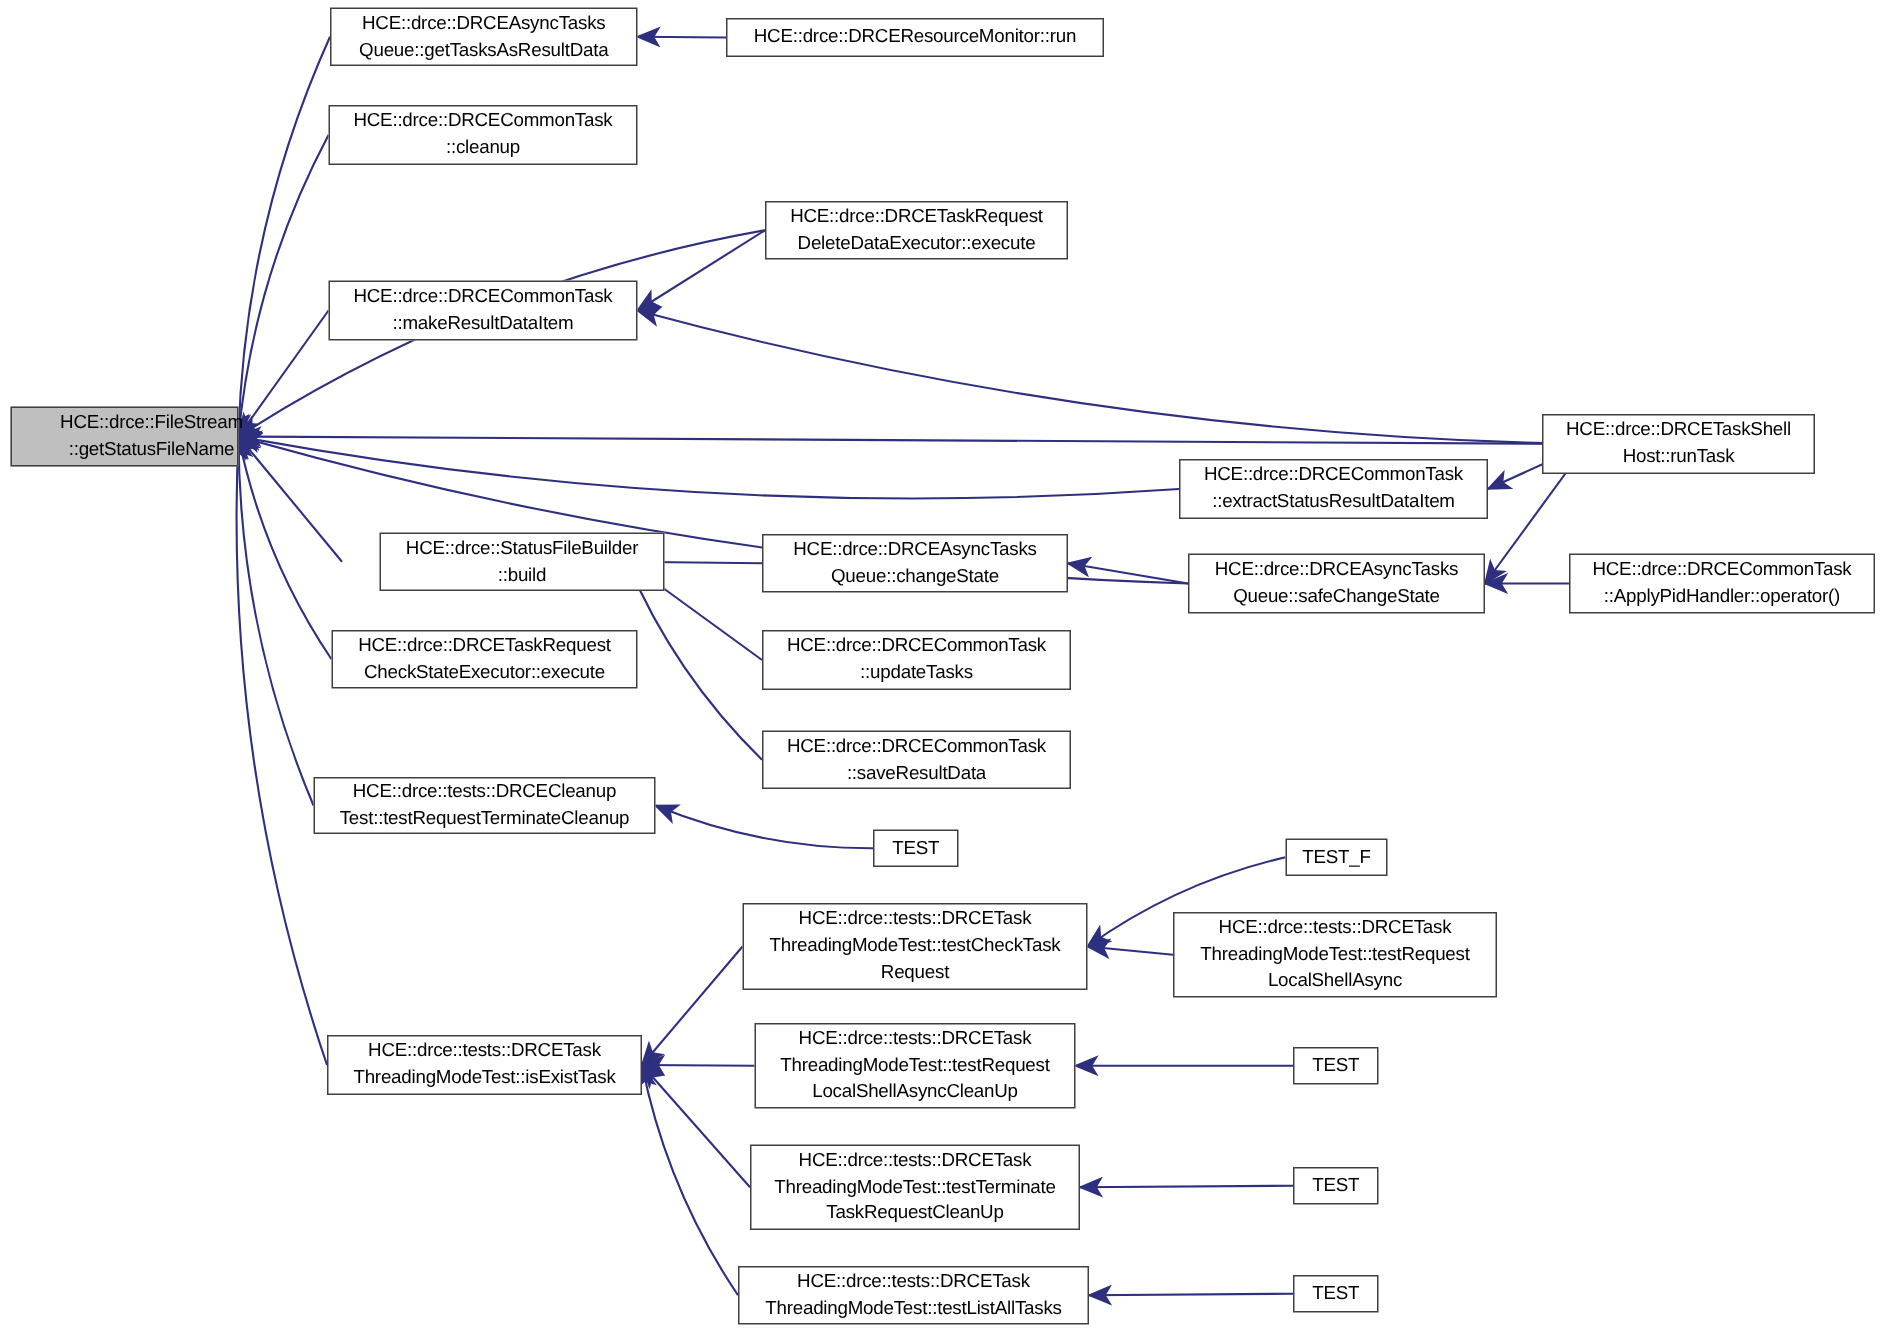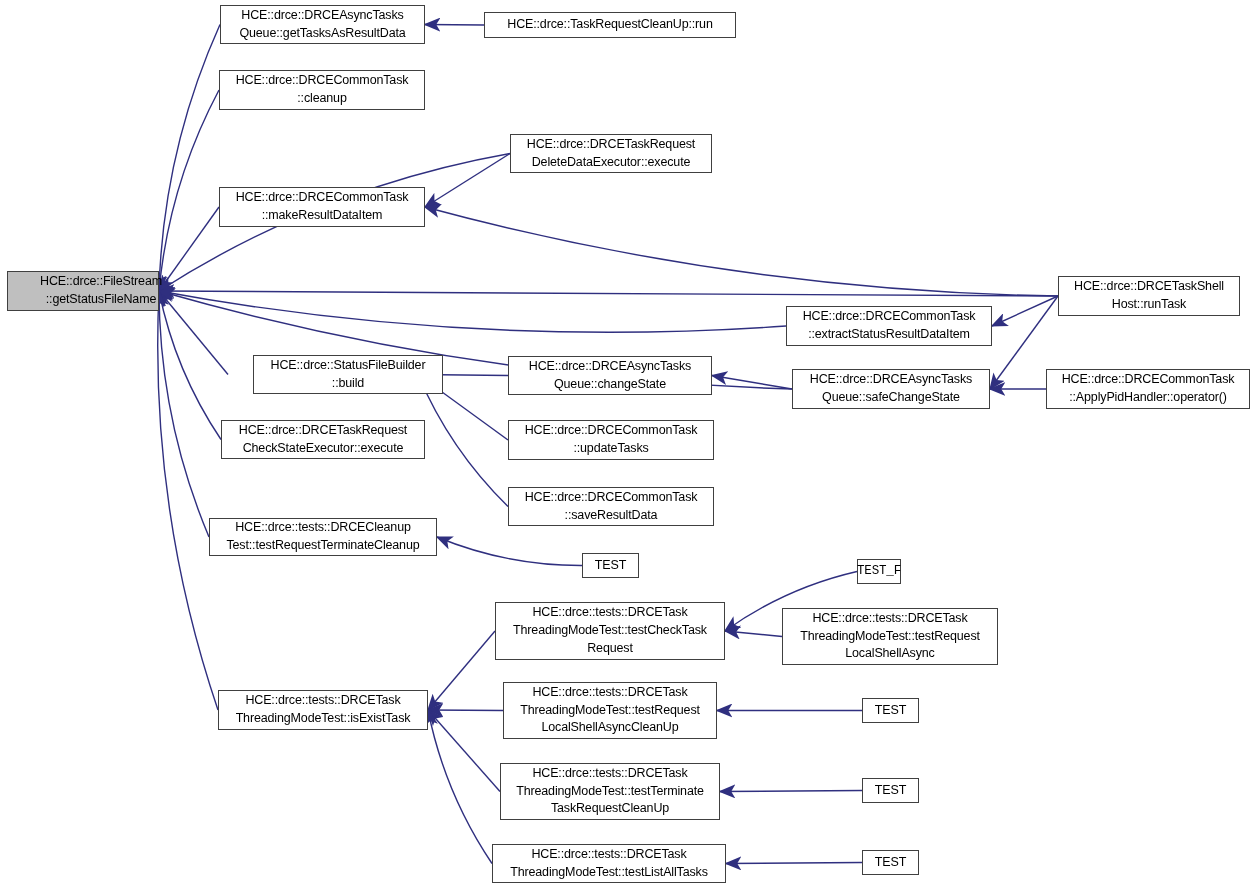--- a/index.html
+++ b/index.html
@@ -85,49 +85,49 @@
         <path d="M 500 791.5 L 428 710" marker-end="url(#arrow)" stroke="#2f2f7f"></path>
         <path d="M 862 790.5 L 720 791.5" marker-end="url(#arrow)" stroke="#2f2f7f"></path>
         <path d="M 492 863.5 Q 444.65 793.15 428 710" marker-end="url(#arrow)" stroke="#2f2f7f"></path>
         <path d="M 862 862.5 L 726 863.5" marker-end="url(#arrow)" stroke="#2f2f7f"></path>
       </g>
   </svg>
 <div class="node center" style="left: 7px; top: 271px; width: 152px; height: 40px; background: rgb(191, 191, 191); padding-left: 39px;">HCE::drce::FileStream
 ::getStatusFileName</div>
     <div class="node" style="left: 220px; top: 5px; width: 205px; height: 39px;">HCE::drce::DRCEAsyncTasks
 Queue::getTasksAsResultData</div>
-    <div class="node" style="left: 484px; top: 12px; width: 252px; height: 26px;">HCE::drce::TaskRequestCleanUp::run</div>
+    <div class="node" style="left: 484px; top: 12px; width: 252px; height: 26px;">HCE::drce::DRCEResourceMonitor::run</div>
     <div class="node" style="left: 219px; top: 70px; width: 206px; height: 40px;">HCE::drce::DRCECommonTask
 ::cleanup</div>
     <div class="node" style="left: 510px; top: 134px; width: 202px; height: 39px;">HCE::drce::DRCETaskRequest
 DeleteDataExecutor::execute</div>
     <div class="node" style="left: 219px; top: 187px; width: 206px; height: 40px;">HCE::drce::DRCECommonTask
 ::makeResultDataItem</div>
-    <div class="node" style="left: 1058px; top: 276px; width: 182px; height: 40px;">HCE::drce::DRCETaskShell
+    <div class="node" style="left: 1028px; top: 276px; width: 182px; height: 40px;">HCE::drce::DRCETaskShell
 Host::runTask</div>
     <div class="node" style="left: 786px; top: 306px; width: 206px; height: 40px;">HCE::drce::DRCECommonTask
 ::extractStatusResultDataItem</div>
     <div class="node" style="left: 228px; top: 355px; width: 190px; height: 39px; margin-left: 25px;">HCE::drce::StatusFileBuilder
 ::build</div>
     <div class="node" style="left: 508px; top: 356px; width: 204px; height: 39px;">HCE::drce::DRCEAsyncTasks
 Queue::changeState</div>
     <div class="node" style="left: 792px; top: 369px; width: 198px; height: 40px;">HCE::drce::DRCEAsyncTasks
 Queue::safeChangeState</div>
     <div class="node" style="left: 1046px; top: 369px; width: 204px; height: 40px;">HCE::drce::DRCECommonTask
 ::ApplyPidHandler::operator()</div>
     <div class="node" style="left: 221px; top: 420px; width: 204px; height: 39px;">HCE::drce::DRCETaskRequest
 CheckStateExecutor::execute</div>
     <div class="node" style="left: 508px; top: 420px; width: 206px; height: 40px;">HCE::drce::DRCECommonTask
 ::updateTasks</div>
     <div class="node" style="left: 508px; top: 487px; width: 206px; height: 39px;">HCE::drce::DRCECommonTask
 ::saveResultData</div>
     <div class="node" style="left: 209px; top: 518px; width: 228px; height: 38px;">HCE::drce::tests::DRCECleanup
 Test::testRequestTerminateCleanup</div>
     <div class="node" style="left: 582px; top: 553px; width: 57px; height: 25px;">TEST</div>
-    <div class="node" style="left: 857px; top: 559px; width: 44px; height: 25px; font-family: Liberation Mono, monospace;">TEST_F</div>
+    <div class="node" style="left: 857px; top: 559px; width: 68px; height: 25px;">TEST_F</div>
     <div class="node" style="left: 495px; top: 602px; width: 230px; height: 58px;">HCE::drce::tests::DRCETask
 ThreadingModeTest::testCheckTask
 Request</div>
     <div class="node" style="left: 782px; top: 608px; width: 216px; height: 57px;">HCE::drce::tests::DRCETask
 ThreadingModeTest::testRequest
 LocalShellAsync</div>
     <div class="node" style="left: 218px; top: 690px; width: 210px; height: 40px;">HCE::drce::tests::DRCETask
 ThreadingModeTest::isExistTask</div>
     <div class="node" style="left: 503px; top: 682px; width: 214px; height: 57px;">HCE::drce::tests::DRCETask
 ThreadingModeTest::testRequest

